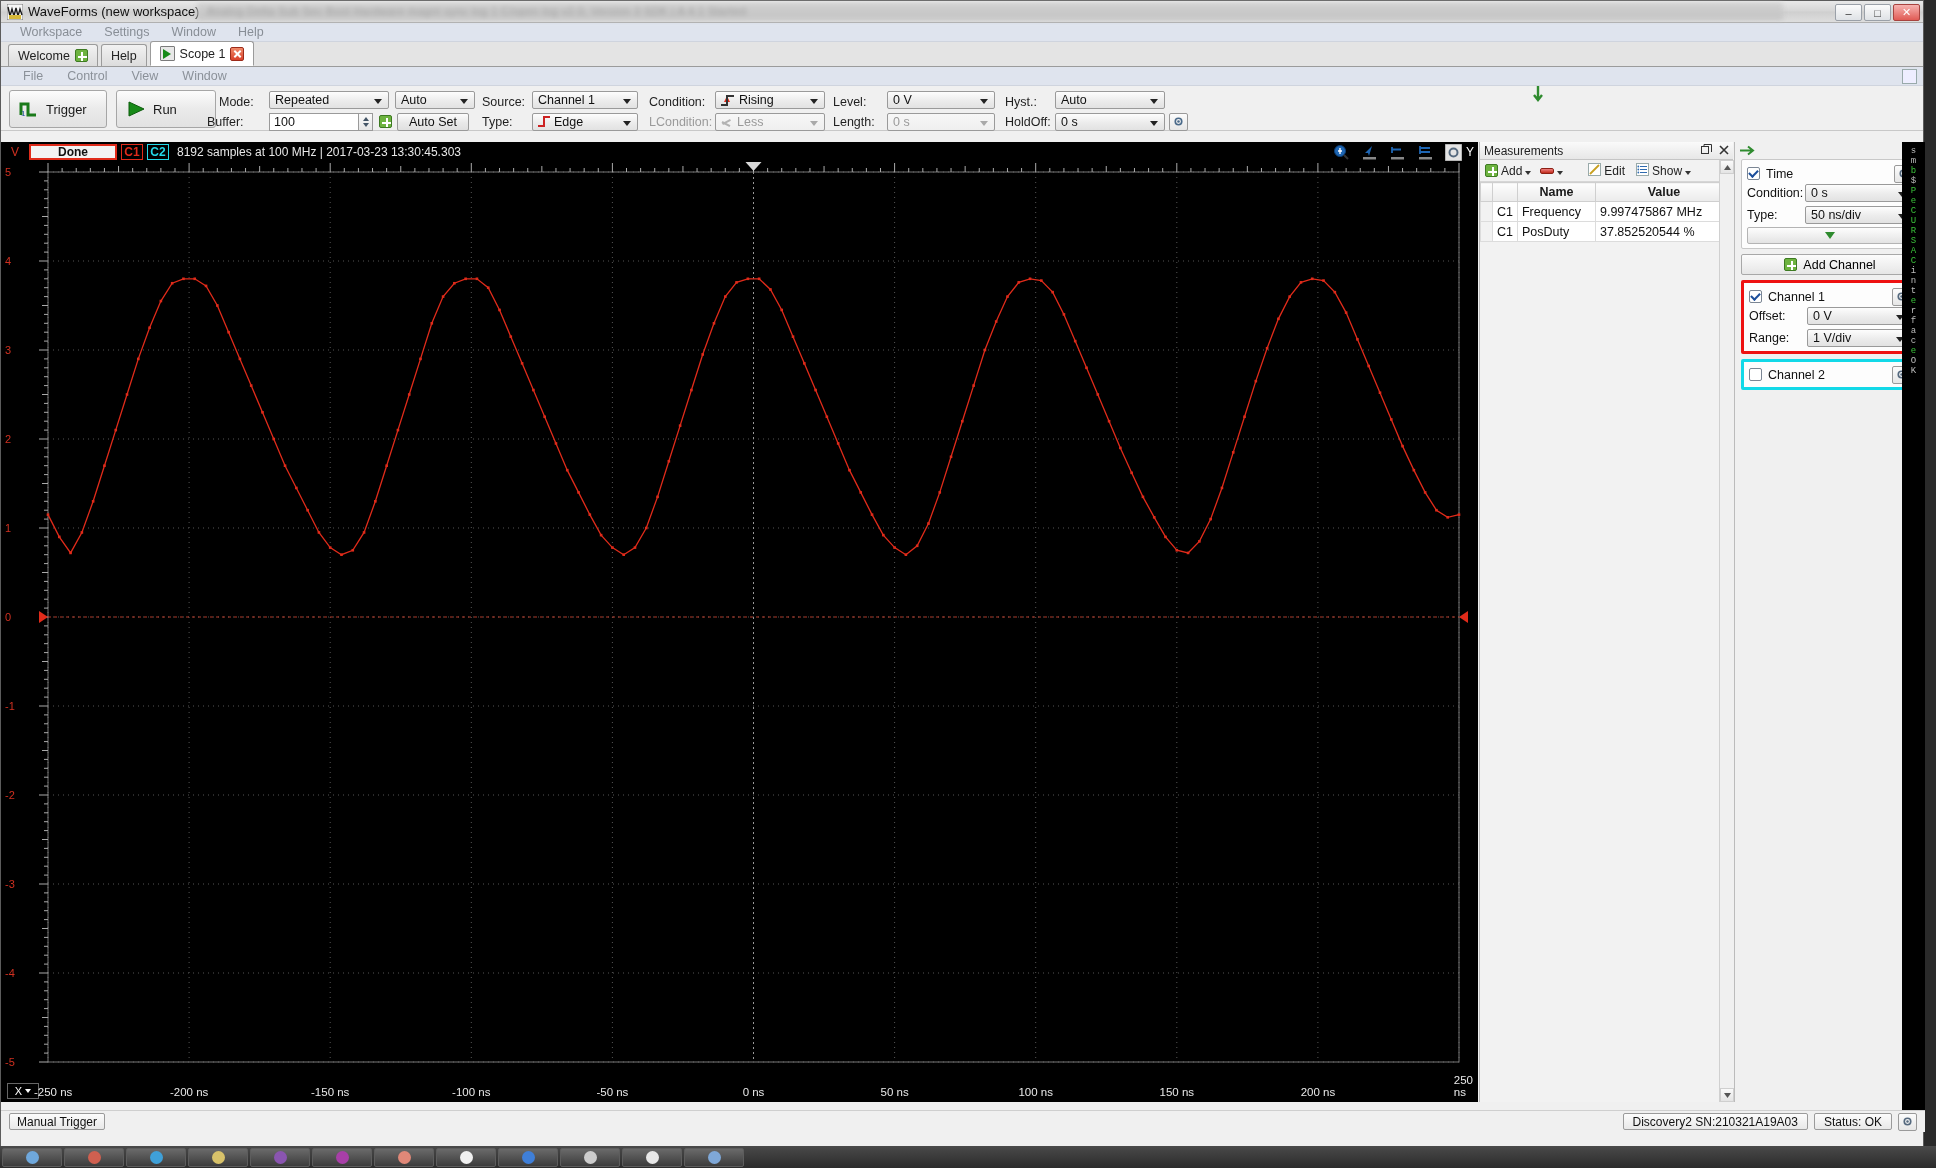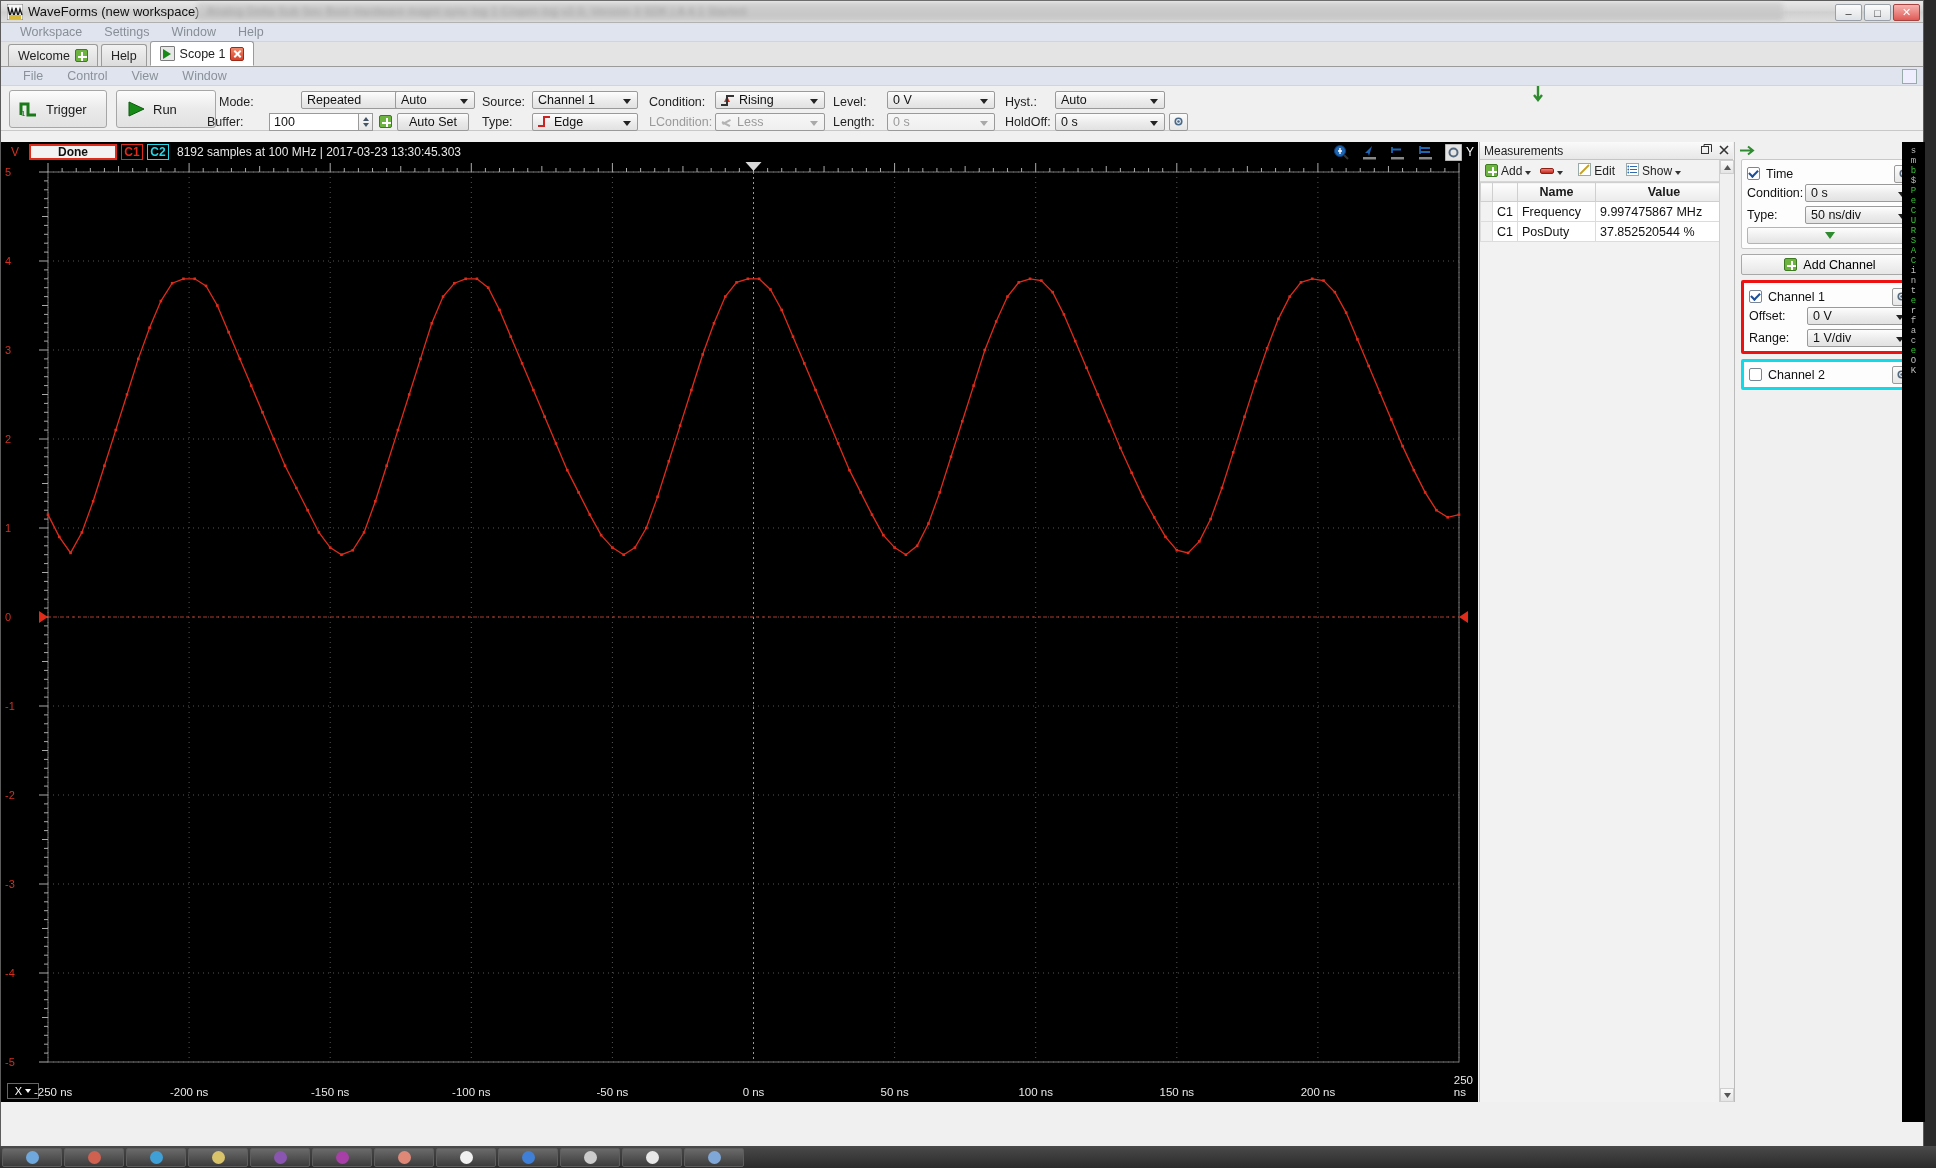--- a/index.html
+++ b/index.html
@@ -365,21 +365,21 @@
       <svg width="20" height="20" viewBox="0 0 20 20">
         <polygon points="3,3 18,10 3,17" fill="#178a18" stroke="#0d5c0d"></polygon>
       </svg>
       <span>Run</span>
     </div>
 
     <div class="row1" style="left:218px;">
       <span class="lbl">Mode:</span>
     </div>
     <div class="row1" style="left:268px;">
-      <span class="combo" style="width:120px;margin-left:32px;">
+      <span class="combo" style="width:120px;">
         <span>Repeated</span>
             <i class="caret"></i>
       </span>
     </div>
     <div class="row1" style="left:394px;">
       <span class="combo" style="width:80px;">
         <span>Auto</span>
             <i class="caret"></i>
       </span>
     </div>
@@ -956,21 +956,21 @@
       <div id="meas-toolbar">
         <span class="tb-item">
           <span class="icon-plus-green"></span>
           <span>Add</span>
           <i class="minicaret"></i>
         </span>
         <span class="tb-item" style="margin-left:4px;">
           <span style="display:inline-block;width:14px;height:6px;background:linear-gradient(#f08080,#c02a1a);border:1px solid #8c2014;border-radius:2px;"></span>
           <i class="minicaret"></i>
         </span>
-        <span class="tb-item" style="margin-left:10px;">
+        <span class="tb-item" style="margin-left:20px;">
           <span>
             <svg width="13" height="13" viewBox="0 0 13 13">
                   <rect x="0.5" y="0.5" width="12" height="12" fill="#fff" stroke="#9aa"></rect>
                   <path d="M2 11 L11 2" stroke="#c8a020" stroke-width="1.8"></path>
                 </svg>
           </span>
           <span>Edit</span>
         </span>
         <span class="tb-item" style="margin-left:6px;">
           <span>
@@ -1136,20 +1136,32 @@
         <div style="text-align: center;">r</div>
         <div style="text-align: center;">f</div>
         <div style="text-align: center;">a</div>
         <div style="text-align: center;">c</div>
         <div style="text-align: center; color: rgb(58, 192, 58);">e</div>
         <div style="text-align: center;"></div>
         <div style="text-align: center;">O</div>
         <div style="text-align: center;">K</div>
       </div>
 
+  <div id="bottombar">
+    <div id="manual-trigger">Manual Trigger</div>
+    <span class="spacer"></span>
+    <div class="statusbtn">Discovery2 SN:210321A19A03</div>
+    <div class="statusbtn">Status: OK</div>
+    <span class="gearbtn" style="margin-right:8px;">
+      <svg width="13" height="13" viewBox="0 0 16 16">
+            <circle cx="8" cy="8" r="4" fill="none" stroke="#55697e" stroke-width="2"></circle>
+            <circle cx="8" cy="8" r="1.5" fill="#55697e"></circle>
+          </svg>
+    </span>
+  </div>
 </div>
 
 <div id="taskbar">
   <div class="tbitem">
         <span class="tbdot" style="background:#6fa8dc;"></span>
       </div>
   <div class="tbitem">
         <span class="tbdot" style="background:#d06050;"></span>
       </div>
   <div class="tbitem">

